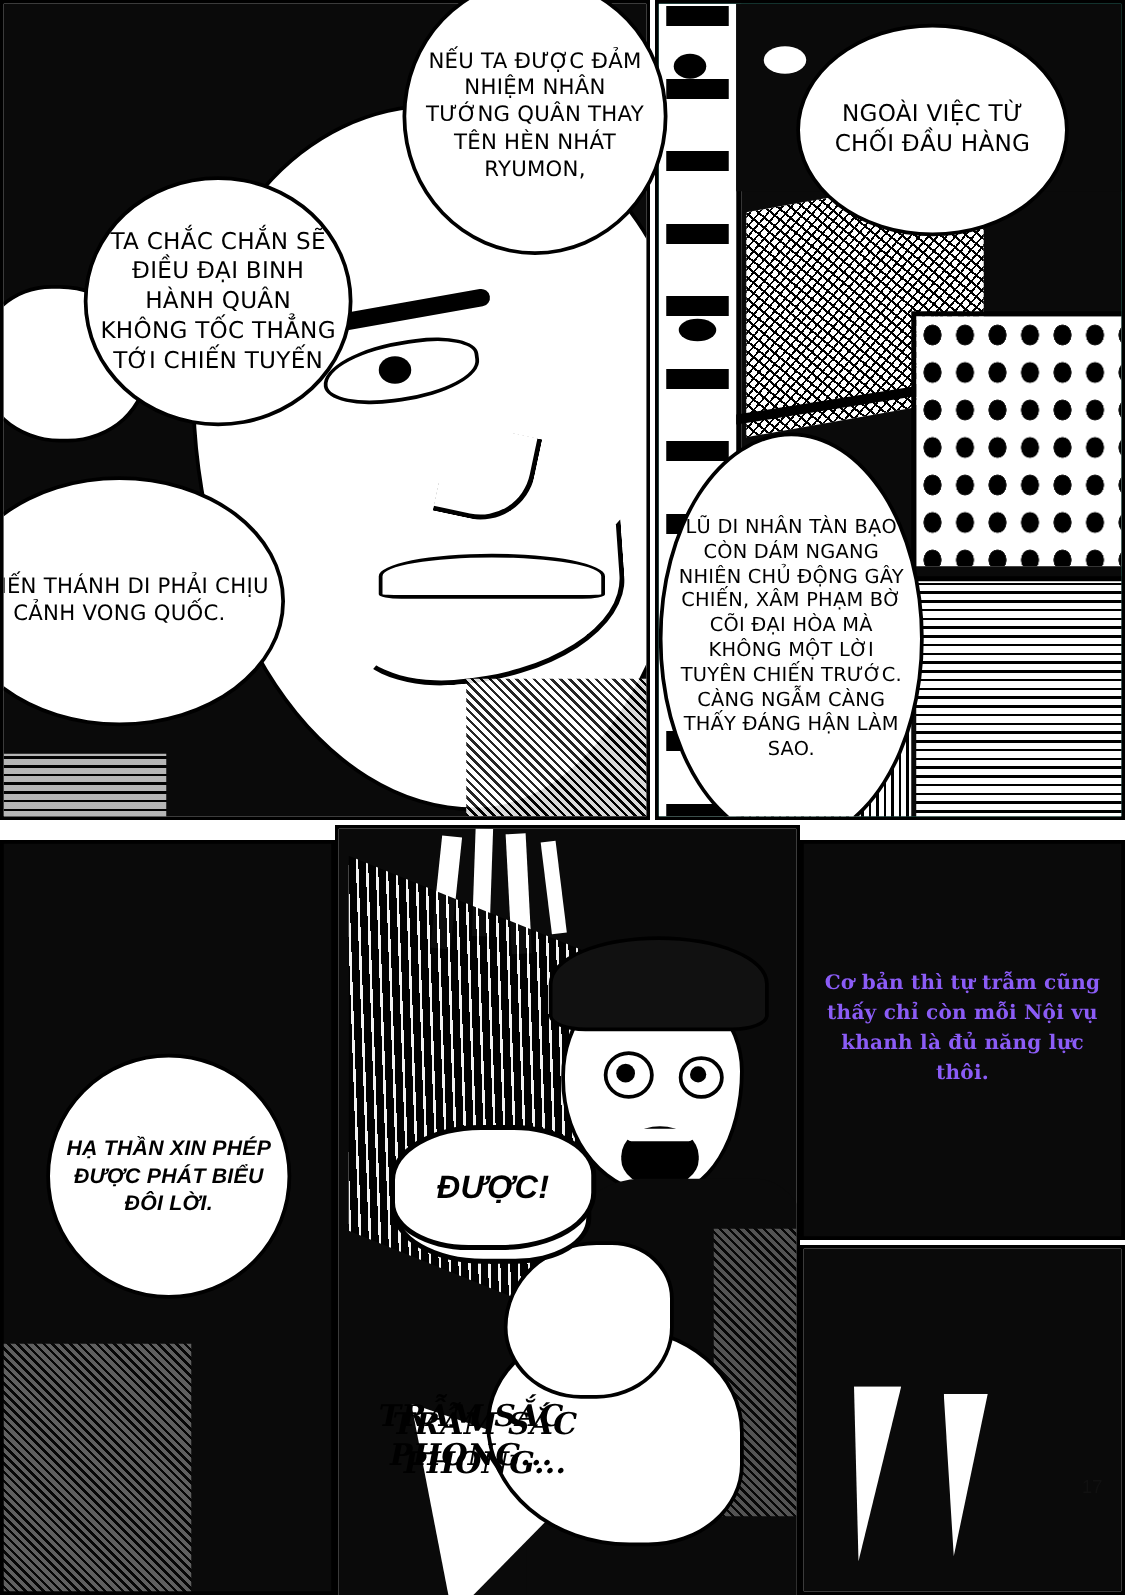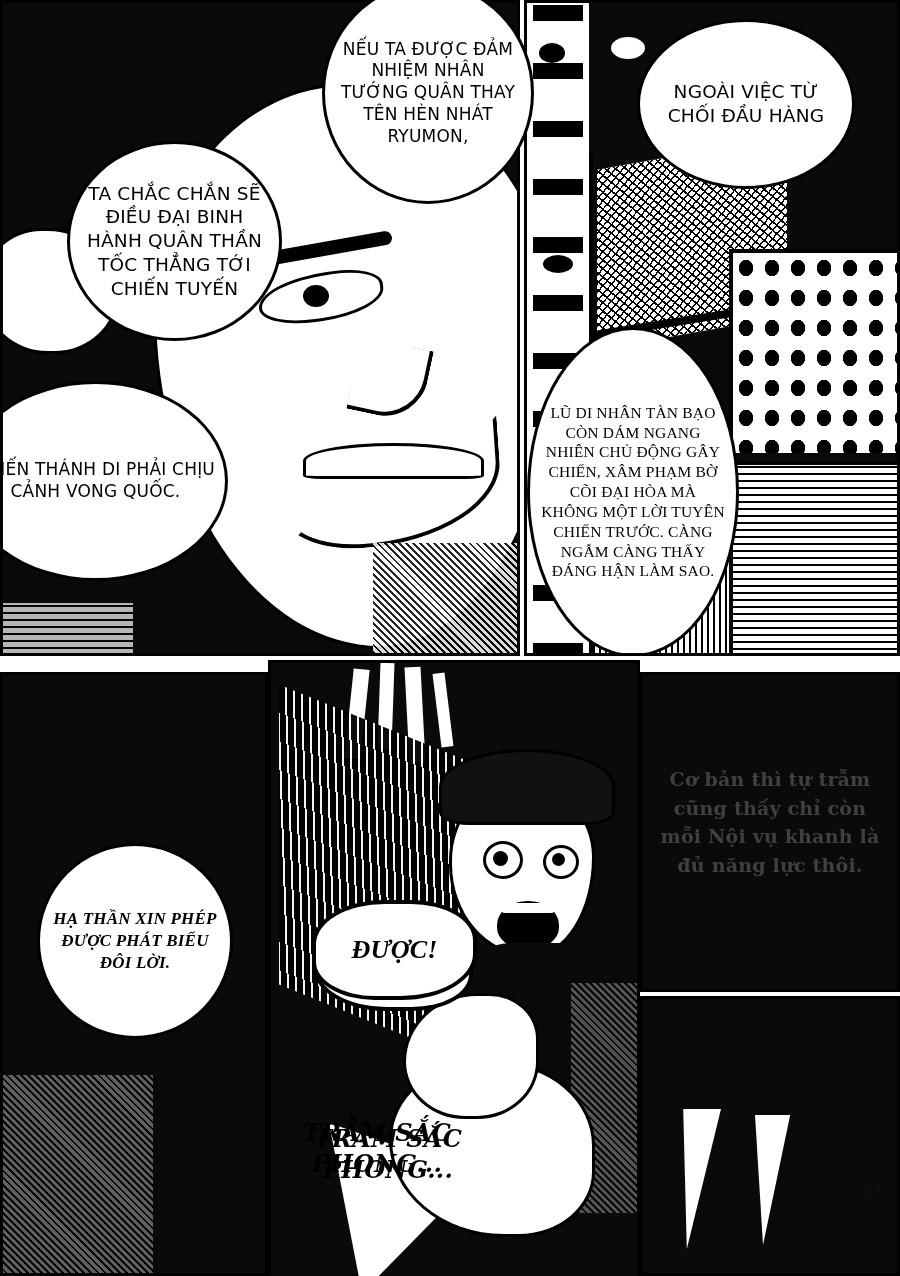--- a/index.html
+++ b/index.html
@@ -52,21 +52,21 @@
   .balloon.rect {
     border-radius: 14px;
   }
 
   
   .t-lg { font-size: 18.5px; }
   .t-md { font-size: 17px; }
   .t-sm { font-size: 15.5px; }
 
   .serif-ital {
-    font-family: Liberation Serif, serif;
+    font-family: Liberation Sans, sans-serif;
     font-style: italic;
     font-weight: 700;
     align-items: center;
   }
 
   
   .art-dark { position:absolute; inset:0; background:#0a0a0a; }
 
   .hatch-diag {
     position: absolute;
@@ -129,21 +129,21 @@
 
     <div style="position:absolute; left:275px; top:420px; width:215px; height:115px; border:4px solid #000; border-top-color:transparent; border-left-color:transparent; border-radius:0 0 70% 40%; transform:rotate(-4deg); background:transparent;"></div>
     <div style="position:absolute; left:300px; top:440px; width:175px; height:30px; background:#fff; border:3px solid #000; border-radius:50% 50% 10% 10%;"></div>
 
     <div class="hatch-diag" style="left:370px; top:540px; width:148px; height:110px; opacity:.85;"></div>
 
     <div class="blob" style="left:-20px; top:225px; width:130px; height:120px; border-radius:45% 55% 50% 50%;"></div>
     <div class="hatch-horz" style="left:0px; top:600px; width:130px; height:53px; opacity:.7;"></div>
 
     <div class="balloon t-lg" style="left:64px; top:138px; width:215px; height:200px;">
-      <span>TA CHẮC CHẮN SẼ ĐIỀU ĐẠI BINH HÀNH QUÂN THẦN TỐC THẲNG TỚI CHIẾN TUYẾN</span>
+      <span>TA CHẮC CHẮN SẼ ĐIỀU ĐẠI BINH HÀNH QUÂN KHÔNG TỐC THẲNG TỚI CHIẾN TUYẾN</span>
     </div>
 
     <div class="balloon t-md" style="left:-40px; top:378px; width:265px; height:200px;">
       <span>KHIẾN THÁNH DI PHẢI CHỊU CẢNH VONG QUỐC.</span>
     </div>
   </div>
 
   <div class="balloon t-md" style="left:322px; top:-18px; width:212px; height:222px;">
     <span>NẾU TA ĐƯỢC ĐẢM NHIỆM NHÂN TƯỚNG QUÂN THAY TÊN HÈN NHÁT RYUMON,</span>
   </div>
@@ -167,21 +167,21 @@
     <div style="position:absolute; left:202px; top:246px; width:174px; height:208px; border:4px solid #000;"></div>
 
     <div class="hatch-horz" style="left:206px; top:462px; width:170px; height:192px;"></div>
 
     <div class="hatch-vert" style="left:66px; top:460px; width:136px; height:194px;"></div>
 
     <div class="balloon t-lg" style="left:110px; top:16px; width:218px; height:170px;">
       <span>NGOÀI VIỆC TỪ CHỐI ĐẦU HÀNG</span>
     </div>
 
-    <div class="balloon t-sm" style="left:0px; top:324px; width:212px; height:330px;font-family:Liberation Serif, serif;">
+    <div class="balloon t-sm" style="left:0px; top:343px; width:212px; height:330px;">
       <span>LŨ DI NHÂN TÀN BẠO CÒN DÁM NGANG NHIÊN CHỦ ĐỘNG GÂY CHIẾN, XÂM PHẠM BỜ CÕI ĐẠI HÒA MÀ KHÔNG MỘT LỜI TUYÊN CHIẾN TRƯỚC. CÀNG NGẪM CÀNG THẤY ĐÁNG HẬN LÀM SAO.</span>
     </div>
   </div>
 
   <div class="panel" style="left:0; top:672px; width:268px; height:604px; background:#0a0a0a; border:3px solid #000;">
     <div class="hatch-diag" style="left:-10px; top:400px; width:160px; height:200px; opacity:.35;"></div>
 
     <div class="balloon serif-ital t-md" style="left:34px; top:168px; width:196px; height:196px; border-radius:50%;">
       <span>HẠ THẦN XIN PHÉP ĐƯỢC PHÁT BIỂU ĐÔI LỜI.</span>
     </div>
@@ -227,21 +227,21 @@
   </div>
 
   <div class="balloon serif-ital" style="left:312px; top:900px; width:165px; height:100px; font-size:26px; border-width:4px; border-radius:44% 40% 46% 38%; z-index:50;">
     <span>ĐƯỢC!</span>
   </div>
 
   <div class="panel" style="left:640px; top:672px; width:260px; height:320px; background:#0a0a0a; border:3px solid #000;">
   </div>
 
   <div class="balloon" style="left:648px; top:712px; width:244px; height:220px; border:none; background:transparent;
-              color:#404040; font-family:'DejaVu Serif',serif; font-weight:700; font-size:19px; line-height:1.5; z-index:60;">
+              color:#8b5cf6; font-family:'DejaVu Serif',serif; font-weight:700; font-size:16px; line-height:1.5; z-index:60;">
     <span>Cơ bản thì tự trẫm cũng thấy chỉ còn mỗi Nội vụ khanh là đủ năng lực thôi.</span>
   </div>
 
   <div class="panel" style="left:640px; top:996px; width:260px; height:280px; background:#fff; border:3px solid #000;">
     <div class="art-dark"></div>
     <div style="position:absolute; left:24px; top:110px; width:90px; height:140px; background:#fff; clip-path:polygon(18% 0,60% 0,22% 100%);"></div>
     <div style="position:absolute; left:96px; top:116px; width:80px; height:130px; background:#fff; clip-path:polygon(20% 0,64% 0,30% 100%);"></div>
   </div>
 
   <div class="page-number">17</div>

